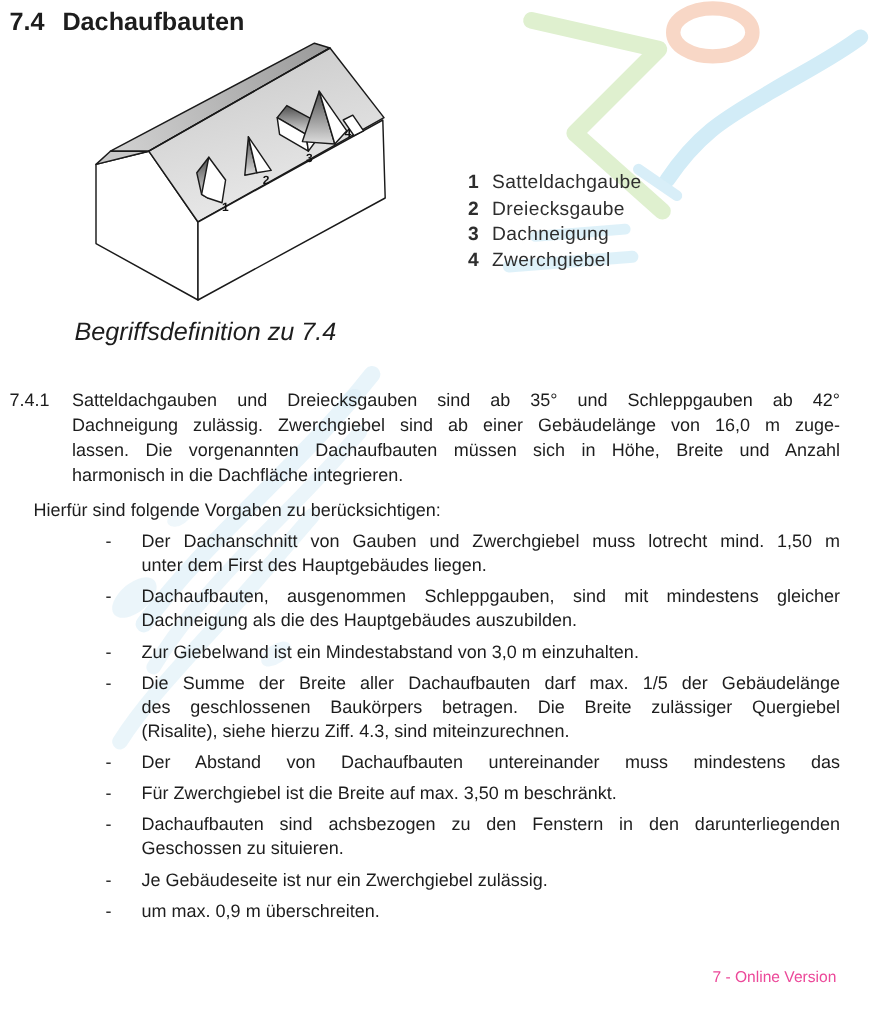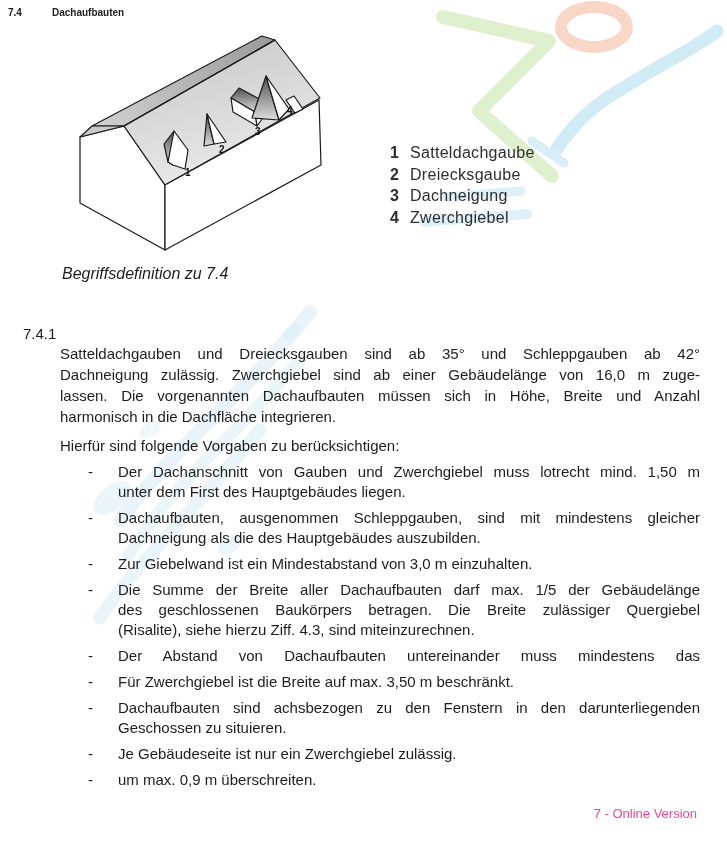--- a/index.html
+++ b/index.html
@@ -3,34 +3,34 @@
 <meta charset="utf-8">
 <style>
   html,body{margin:0;padding:0;background:#888;}
   .page{
     position:relative;width:727px;height:842px;background:#ffffff;
     overflow:hidden;font-family:"Liberation Sans",sans-serif;color:#1d1d1d;
     margin:0 auto;
   }
   .wm{position:absolute;left:0;top:0;z-index:0;}
   .content{position:relative;z-index:1;}
-  .heading{position:absolute;top:7px;left:0;display:flex;font-size:10px;font-weight:bold;}
+  .heading{position:absolute;top:7px;left:0;display:flex;font-size:21px;font-weight:bold;}
   .heading .num{width:52px;padding-left:8px;box-sizing:border-box;flex:none;}
   .house-svg{position:absolute;left:55px;top:30px;}
   .legend{position:absolute;left:390px;top:144px;font-size:16px;letter-spacing:.3px;color:#2e2e2e;}
   .legend-row{display:flex;height:21.5px;align-items:flex-start;}
   .legend-num{font-weight:bold;width:20px;flex:none;}
-  .caption{position:absolute;left:62px;top:265px;font-size:16px;font-style:italic;}
+  .caption{position:absolute;left:62px;top:265px;font-size:21px;font-style:italic;}
   .body{position:absolute;left:0;top:323px;width:727px;font-size:15px;line-height:21px;}
   .para-row{display:flex;}
-  .sec-num{width:60px;padding-left:23px;box-sizing:border-box;flex:none;}
-  .intro{width:640px;margin-top:20px;}
+  .sec-num{width:60px;padding-left:8px;box-sizing:border-box;flex:none;}
+  .intro{width:640px;}
   .jl{text-align:justify;text-align-last:justify;}
   .ll{text-align:left;}
-  .leadin{margin:8px 0 0 60px;}
+  .leadin{margin:8px 0 0 28px;}
   .bullets{margin-top:1px;font-size:15px;line-height:20px;}
   .b-row{display:flex;margin-top:6px;}
   .dash{flex:none;width:30px;margin-left:88px;}
   .b-text{width:582px;}
   .footer{position:absolute;top:806px;right:30px;font-size:13px;color:#ec4899;}
   svg text.dnum{font-family:"Liberation Sans",sans-serif;font-size:10px;font-weight:bold;fill:#111;}
 </style>
 </head>
 <body>
 

